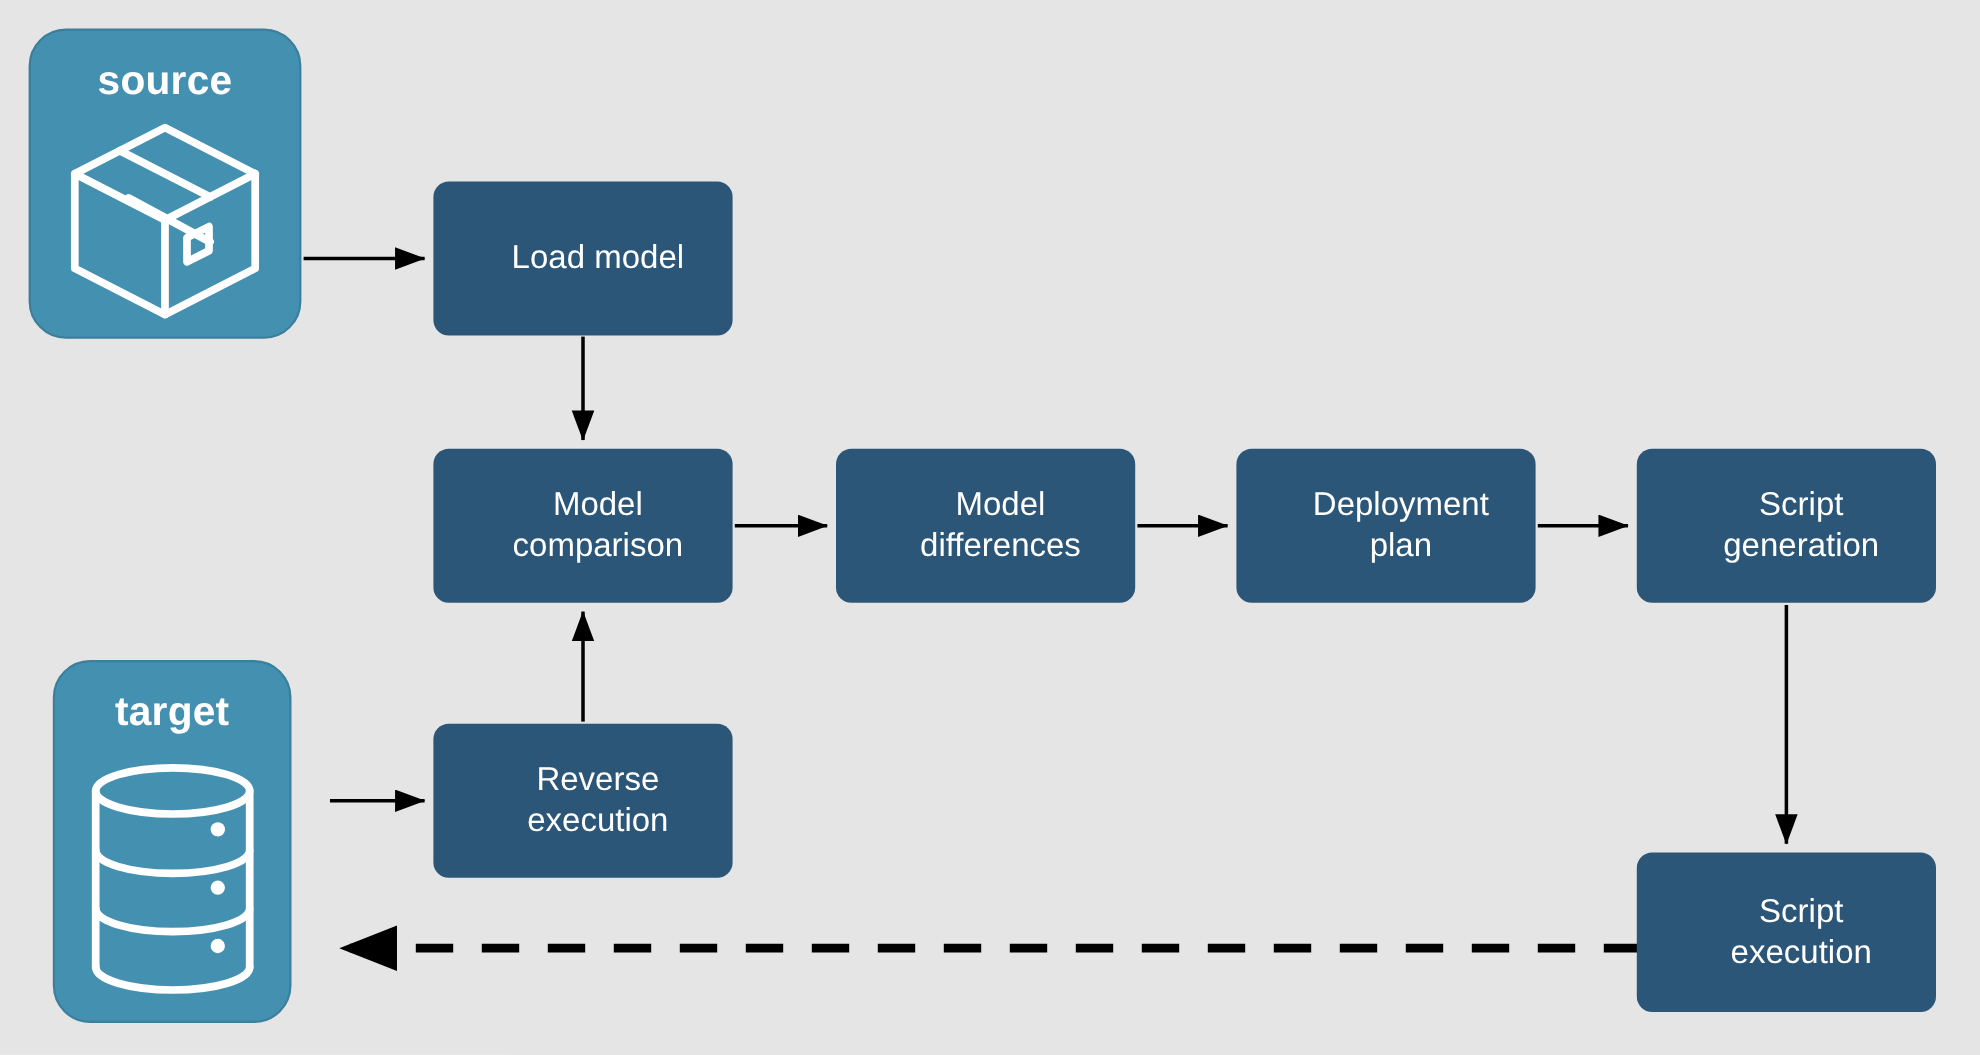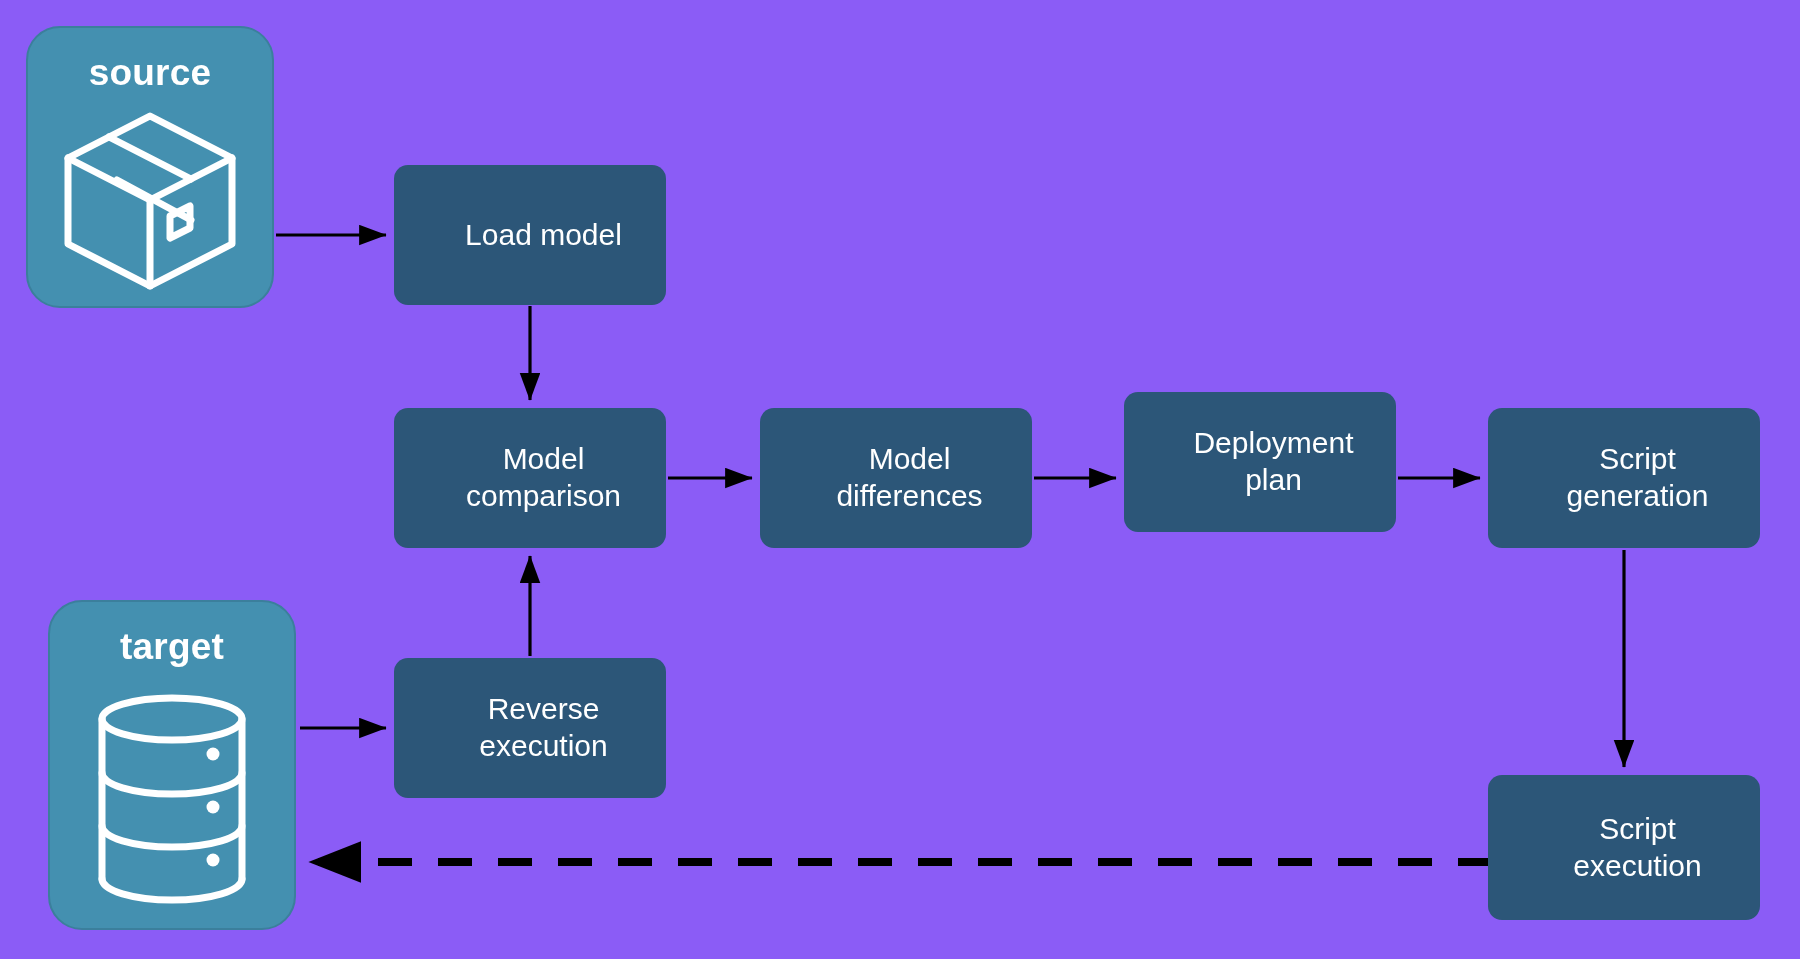--- a/index.html
+++ b/index.html
@@ -7,21 +7,21 @@
     padding: 0;
     background: #ffffff;
   }
   body {
     font-family: "Liberation Sans", sans-serif;
   }
   #canvas {
     position: relative;
     width: 1800px;
     height: 959px;
-    background: #8b5cf6;
+    background: #e5e5e5;
     overflow: hidden;
   }
   .node {
     position: absolute;
     box-sizing: border-box;
     display: flex;
     align-items: center;
     justify-content: center;
     text-align: center;
     color: #ffffff;
@@ -119,21 +119,21 @@
 
           <path d="M49 27 L131 69"></path>
           <path d="M57 70 L131 110"></path>
 
           <path d="M110 106 L130 96 L130 118 L110 128 Z"></path>
         </g>
       </svg>
     </div>
   </div>
 
-  <div class="node endpoint" style="left:48px; top:600px; width:248px; height:330px;">
+  <div class="node endpoint" style="left:48px; top:600px; width:217px; height:330px;">
     <div class="ep-label">target</div>
     <div class="ep-icon">
       <svg width="156" height="214" viewBox="0 0 156 214" xmlns="http://www.w3.org/2000/svg">
         <g fill="none" stroke="#ffffff" stroke-width="7" stroke-linejoin="round" stroke-linecap="round">
           <ellipse cx="78" cy="27" rx="70" ry="21"></ellipse>
           <path d="M8 27 L8 187"></path>
           <path d="M148 27 L148 187"></path>
           <path d="M8 187 A70 21 0 0 0 148 187"></path>
           <path d="M8 81 A70 21 0 0 0 148 81"></path>
           <path d="M8 134 A70 21 0 0 0 148 134"></path>
@@ -154,21 +154,21 @@
   <div class="node process" style="left:394px; top:408px; width:272px; height:140px;">
     <span class="plabel">Model
 comparison</span>
   </div>
 
   <div class="node process" style="left:760px; top:408px; width:272px; height:140px;">
     <span class="plabel">Model
 differences</span>
   </div>
 
-  <div class="node process" style="left:1124px; top:392px; width:272px; height:140px;">
+  <div class="node process" style="left:1124px; top:408px; width:272px; height:140px;">
     <span class="plabel">Deployment
 plan</span>
   </div>
 
   <div class="node process" style="left:1488px; top:408px; width:272px; height:140px;">
     <span class="plabel">Script
 generation</span>
   </div>
 
   <div class="node process" style="left:394px; top:658px; width:272px; height:140px;">

